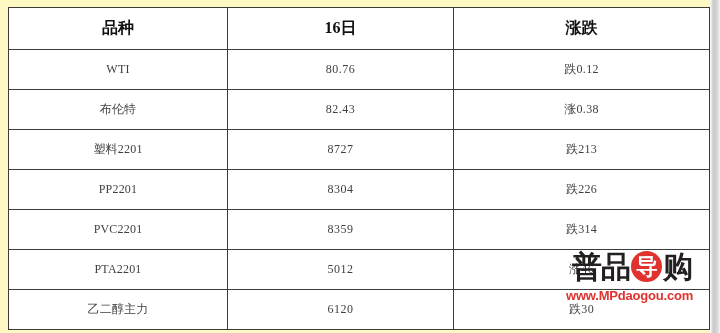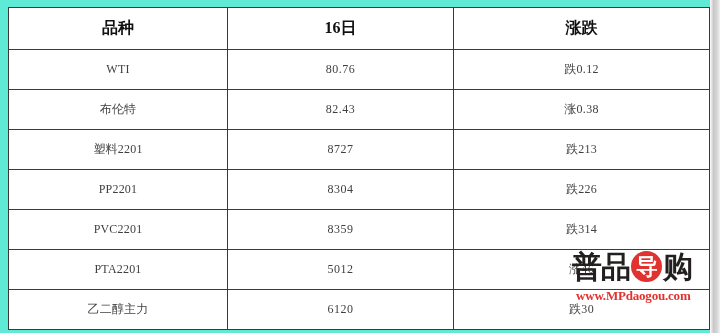--- a/index.html
+++ b/index.html
@@ -13,21 +13,21 @@
     overflow: hidden;
     font-family: "Liberation Serif", "DejaVu Serif", serif;
     position: relative;
   }
 
   #page {
     position: absolute;
     left: 0; top: 0;
     width: 720px;
     height: 333px;
-    background: #5eead4;
+    background: #fef9c3;
   }
 
   
   .edge-strip {
     position: absolute;
     top: 0;
     left: 710px;
     width: 10px;
     height: 333px;
     background: linear-gradient(to right, #fdfdfd 0%, #c9c9c9 35%, #d6d6d6 70%, #f2f2f2 100%);
@@ -106,24 +106,24 @@
     border-radius: 50%;
     background: #e0322f;
     color: #ffffff;
     font-size: 22px;
     text-align: center;
     line-height: 31px;
     margin: 0 1px;
   }
   .wm-url {
     position: absolute;
-    left: 20px;
+    left: 10px;
     top: 37px;
     color: #e0322f;
-    font-family: Liberation Serif, serif;
+    font-family: Liberation Sans, sans-serif;
     font-size: 13px;
     font-weight: bold;
     letter-spacing: -0.2px;
   }
 </style>
 </head>
 <body>
 
 <div id="page">
 

